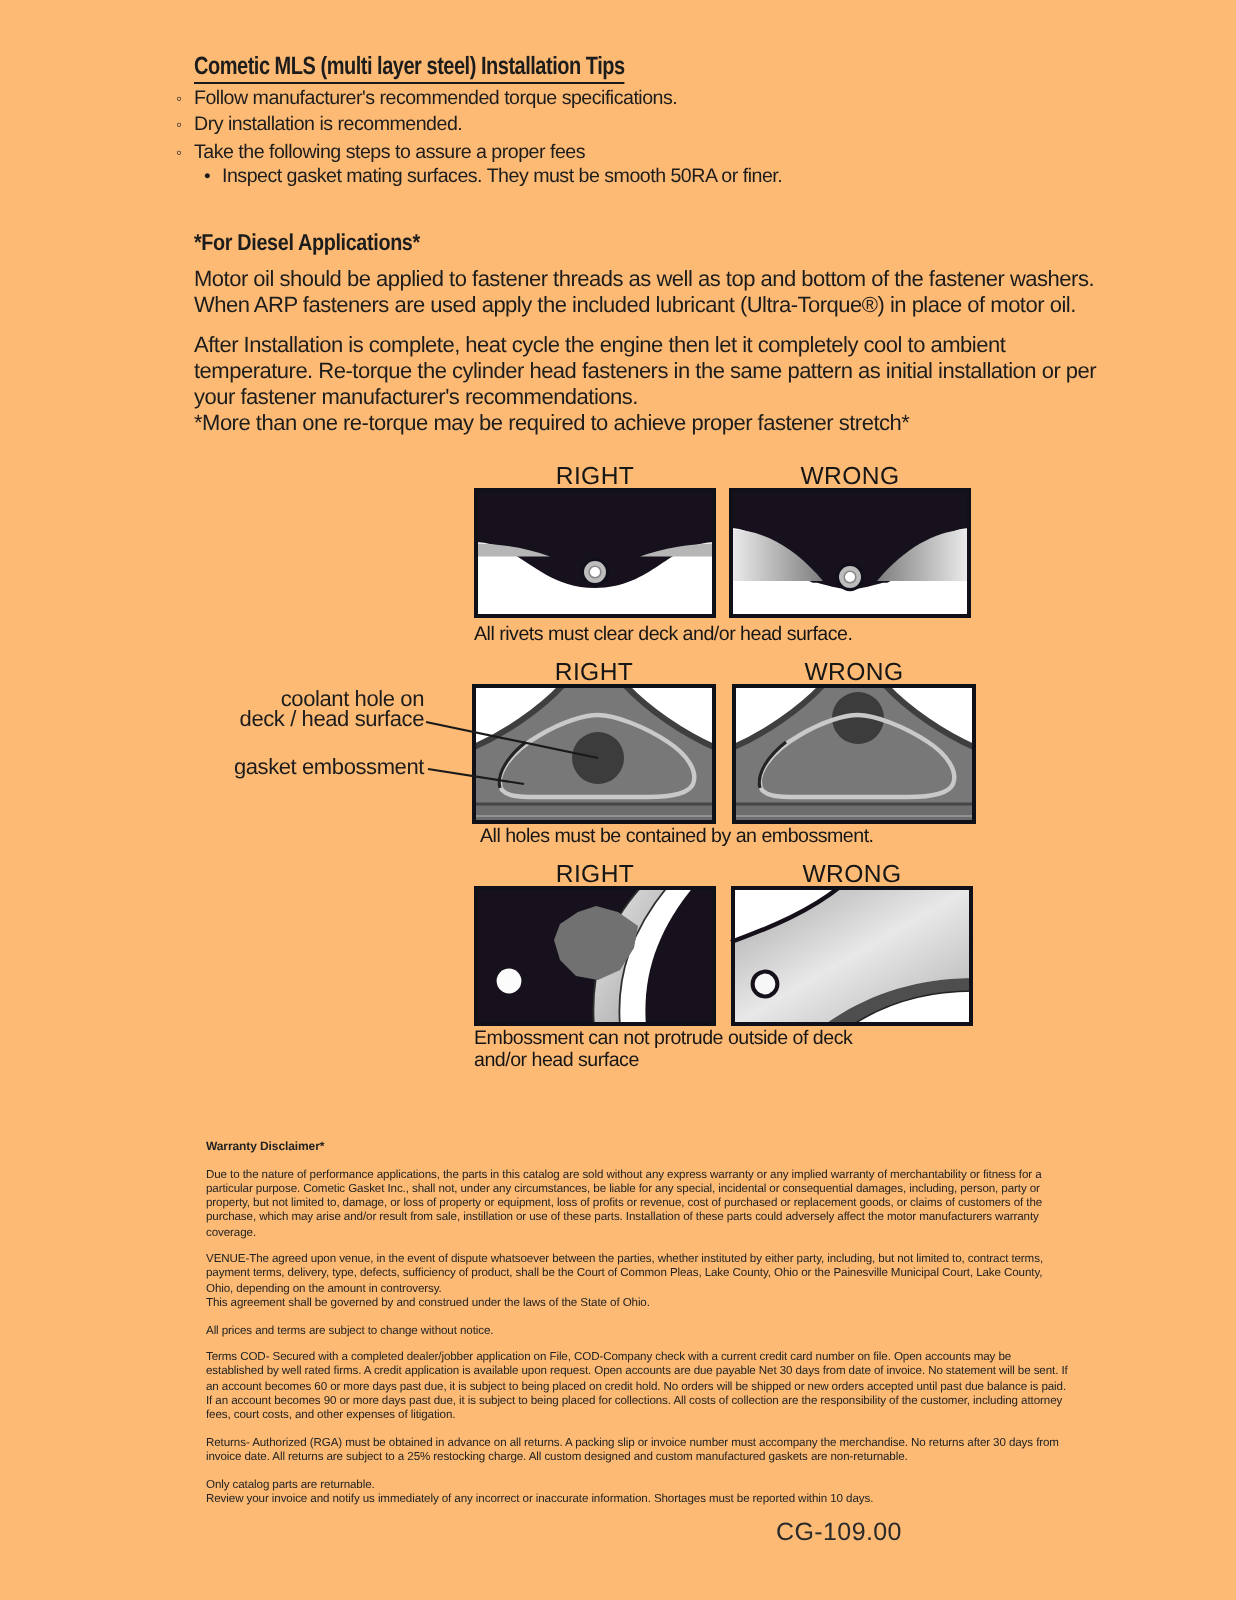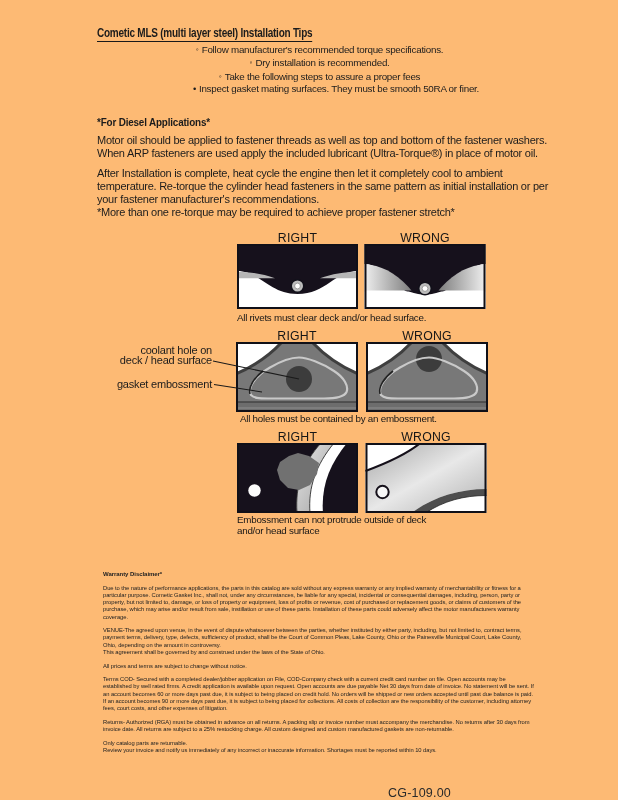--- a/index.html
+++ b/index.html
@@ -7,42 +7,42 @@
     position:relative;width:618px;height:800px;background:#fdba74;overflow:hidden;
     font-family:Liberation Sans, sans-serif;color:#1c1c1c;padding-left:40px;
   }
   
   .doc-title{
     position:absolute;left:97px;top:26px;font-size:12.5px;font-weight:bold;
     letter-spacing:-.3px;border-bottom:1.6px solid #1a1a1a;padding-bottom:1px;
     transform:scaleX(.8);transform-origin:left top;white-space:nowrap;
   }
   .bullets{position:absolute;left:88px;top:43px;width:460px;font-size:9.8px;letter-spacing:-.25px;}
-  .bullet{line-height:13.3px;white-space:nowrap;text-align:center;}
+  .bullet{line-height:13.3px;white-space:nowrap;}
   .bullet .mk{display:inline-block;width:9px;font-size:8.5px;vertical-align:top;line-height:13.3px;}
-  .bullet.sub{margin-left:33px;line-height:11.6px;}
+  .bullet.sub{margin-left:14px;line-height:11.6px;}
   .bullet.sub .mk{font-size:9.5px;line-height:11.6px;}
   .section-head{
     position:absolute;left:97px;top:116px;font-size:11.5px;font-weight:bold;letter-spacing:-.2px;
     transform:scaleX(.86);transform-origin:left top;white-space:nowrap;
   }
   .para{position:absolute;left:97px;width:458px;font-size:11px;line-height:13px;letter-spacing:-.25px;}
   .para.p1{top:134px;} .para.p2{top:167px;} .para.p3{top:206px;white-space:nowrap;}
   
   .fig-head{position:absolute;font-size:12.3px;letter-spacing:.2px;text-align:center;color:#161616;}
   .panel{position:absolute;}
   .panel svg{display:block;width:100%;height:100%;}
   .fig-caption{position:absolute;font-size:9.8px;letter-spacing:-.25px;color:#161616;white-space:nowrap;}
   .fig-label{position:absolute;left:62px;width:150px;text-align:right;font-size:11px;letter-spacing:-.2px;white-space:nowrap;}
   .leader-svg{position:absolute;left:118px;top:342px;}
   
   .legal{position:absolute;left:103px;top:571px;width:432px;font-size:5.8px;line-height:7.2px;letter-spacing:-.05px;color:#222;}
   .legal h4{margin:0 0 6.5px 0;font-size:6px;}
   .legal p{margin:0 0 6.5px 0;white-space:pre-line;}
-  .footer-code{position:absolute;left:388px;top:759px;font-size:12.5px;letter-spacing:.2px;color:#2a2a2a;margin-top:27px;}
+  .footer-code{position:absolute;left:388px;top:759px;font-size:12.5px;letter-spacing:.2px;color:#2a2a2a;}
 </style>
 </head>
 <body>
 
 <div class="page">
 
   <div class="doc-title">Cometic MLS (multi layer steel) Installation Tips</div>
 
   <div class="bullets">
     <div class="bullet"><span class="mk">◦</span><span>Follow manufacturer's recommended torque specifications.</span></div>

